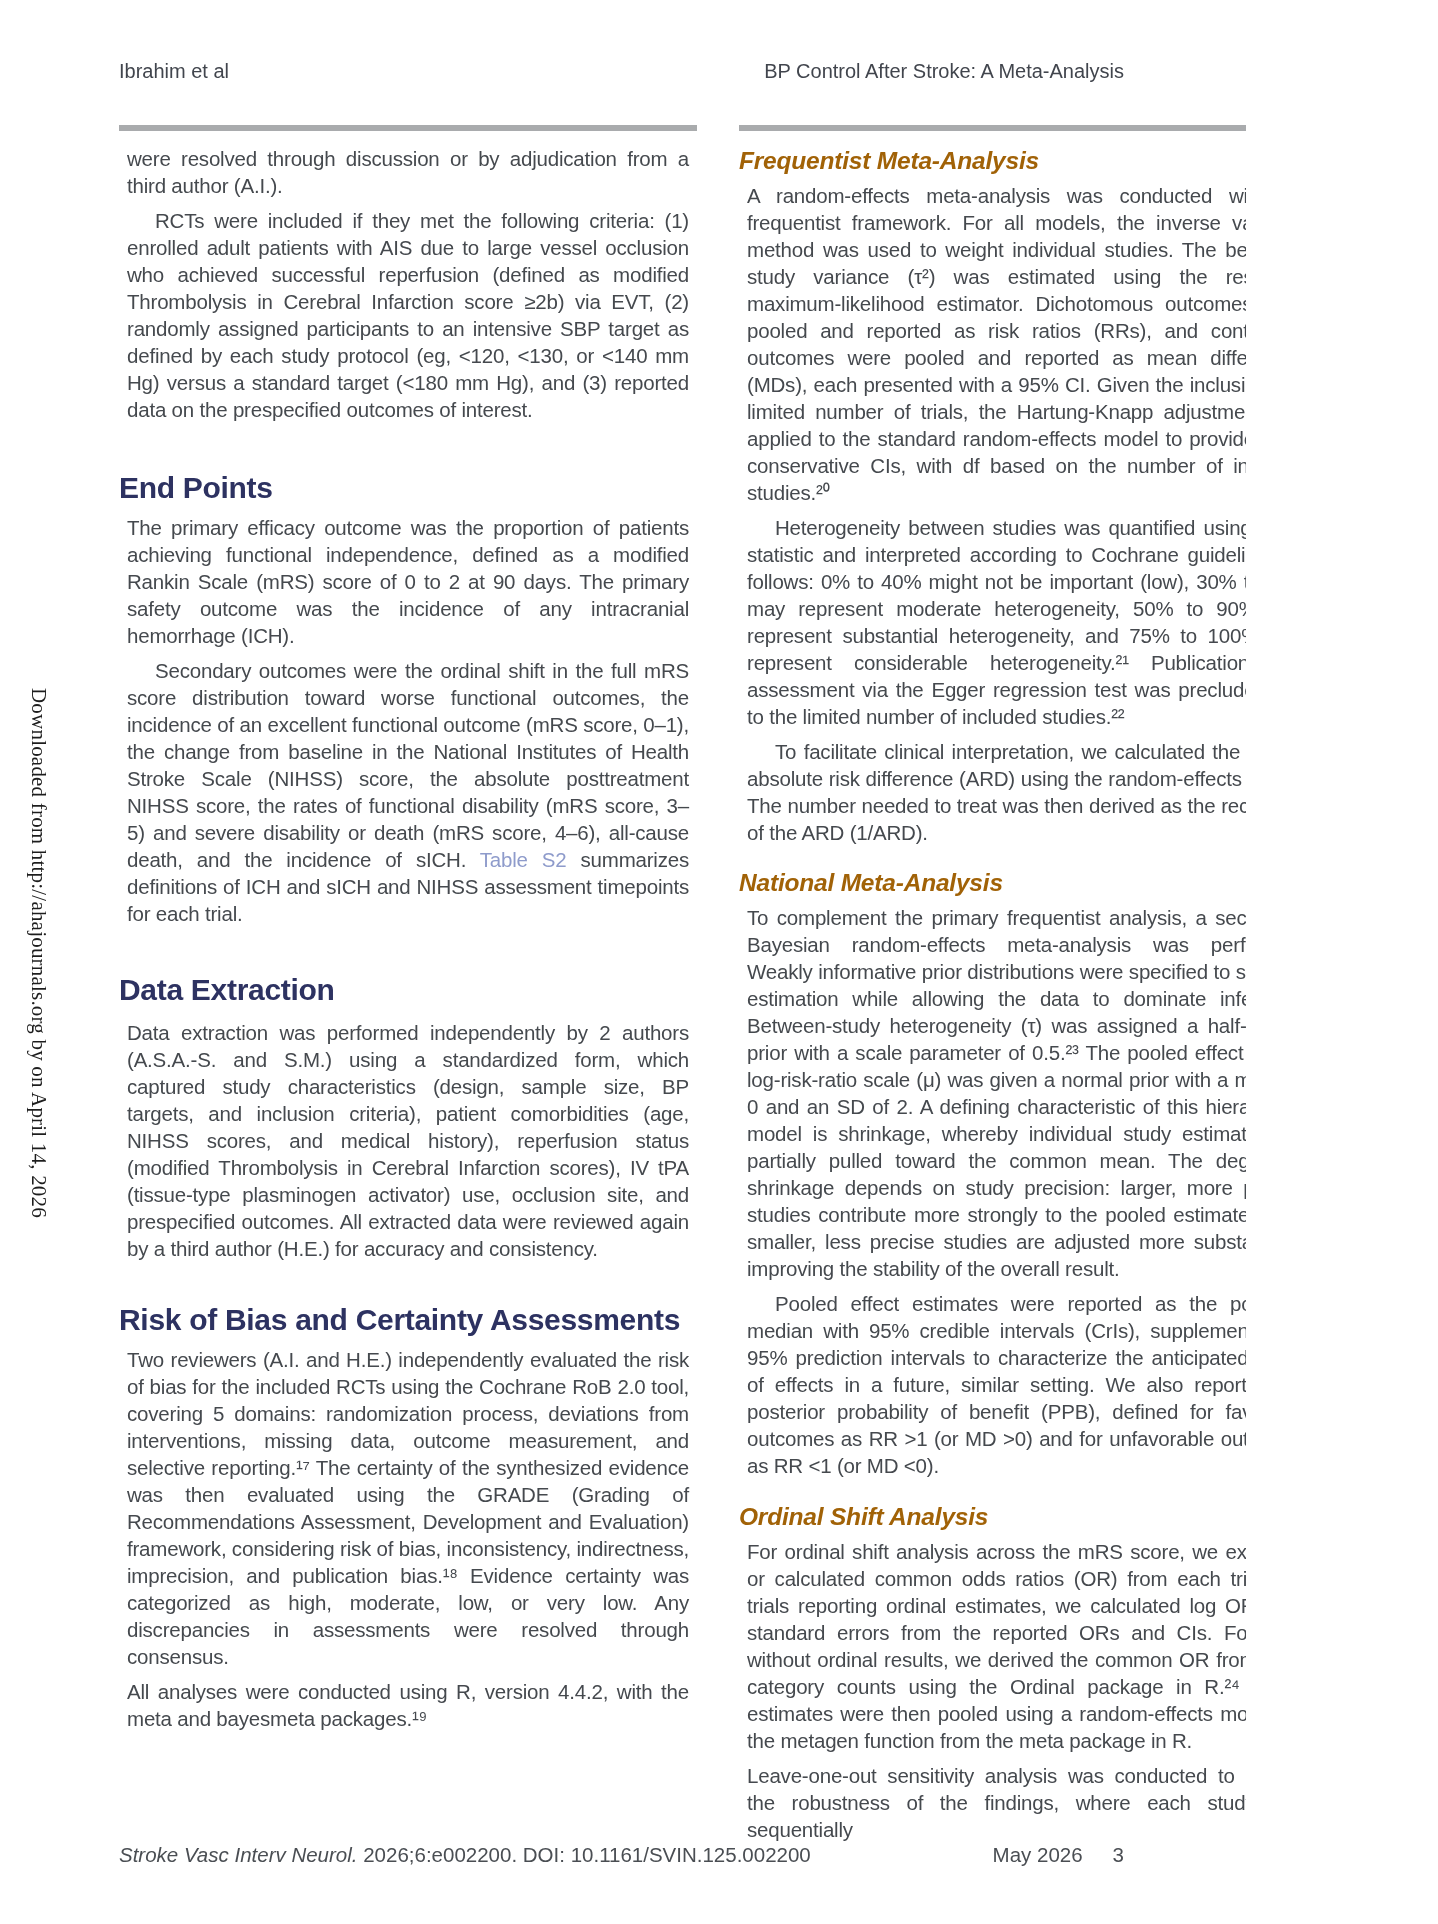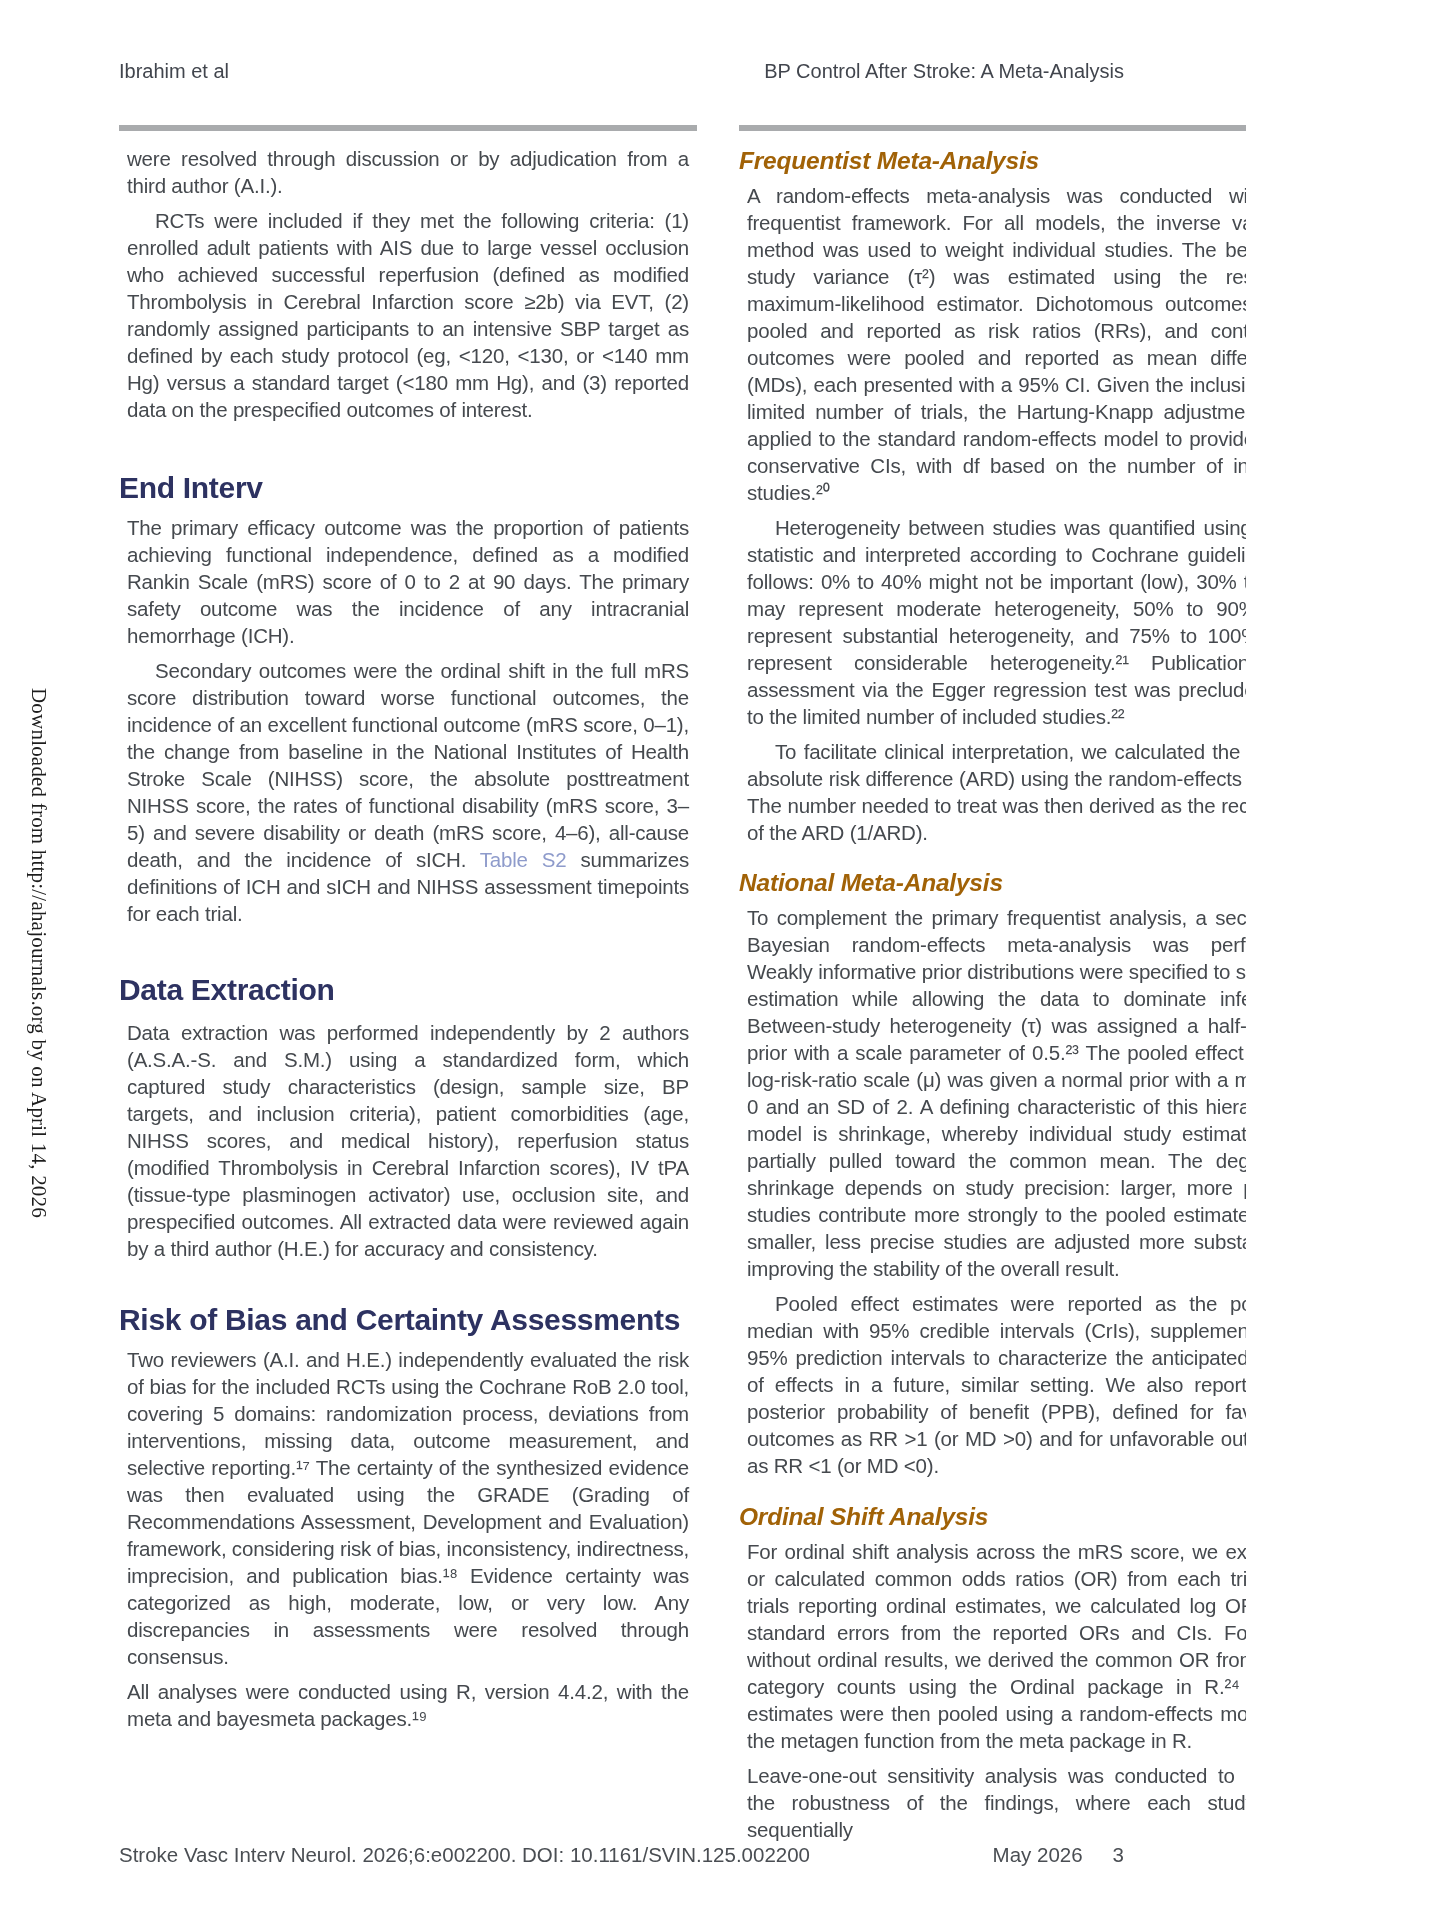--- a/index.html
+++ b/index.html
@@ -60,21 +60,21 @@
   h3.h-first{margin-top:17px;margin-bottom:3px;}
   h3.h-bayes{margin-top:24px;margin-bottom:0;}
   h3.h-sens{margin-top:20px;margin-bottom:1px;}
   .link{color:#8e9bcb;}
   
   .footer{
     position:absolute;top:1843px;left:119px;right:122px;
     font-size:20.5px;color:#4a4e53;
     display:flex;justify-content:space-between;
   }
-  .footer .journal{}
+  .footer .journal{font-style:italic;}
   .footer .right-group span{display:inline-block;}
   .footer .page-num{margin-left:30px;}
 </style>
 </head>
 <body>
 
 <div class="page">
 
   <div class="running-head">
     <span>Ibrahim et al</span>
@@ -82,21 +82,21 @@
   </div>
 
   <div class="watermark">Downloaded from http://ahajournals.org by on April 14, 2026</div>
 
   <div class="col col-left">
     <div class="rule"></div>
 
     <p>were resolved through discussion or by adjudication from a third author (A.I.).</p>
     <p class="indent">RCTs were included if they met the following criteria: (1) enrolled adult patients with AIS due to large vessel occlusion who achieved successful reperfusion (defined as modified Thrombolysis in Cerebral Infarction score ≥2b) via EVT, (2) randomly assigned participants to an intensive SBP target as defined by each study protocol (eg, &lt;120, &lt;130, or &lt;140 mm Hg) versus a standard target (&lt;180 mm Hg), and (3) reported data on the prespecified outcomes of interest.</p>
 
-    <h2>End Interv</h2>
+    <h2>End Points</h2>
     <p>The primary efficacy outcome was the proportion of patients achieving functional independence, defined as a modified Rankin Scale (mRS) score of 0 to 2 at 90 days. The primary safety outcome was the incidence of any intracranial hemorrhage (ICH).</p>
     <p class="indent"><span>Secondary outcomes were the ordinal shift in the full mRS score distribution toward worse functional outcomes, the incidence of an excellent functional outcome (mRS score, 0–1), the change from baseline in the National Institutes of Health Stroke Scale (NIHSS) score, the absolute posttreatment NIHSS score, the rates of functional disability (mRS score, 3–5) and severe disability or death (mRS score, 4–6), all-cause death, and the incidence of sICH. </span><span class="link">Table S2</span><span> summarizes definitions of ICH and sICH and NIHSS assessment timepoints for each trial.</span></p>
 
     <h2 class="h-data">Data Extraction</h2>
     <p>Data extraction was performed independently by 2 authors (A.S.A.-S. and S.M.) using a standardized form, which captured study characteristics (design, sample size, BP targets, and inclusion criteria), patient comorbidities (age, NIHSS scores, and medical history), reperfusion status (modified Thrombolysis in Cerebral Infarction scores), IV tPA (tissue-type plasminogen activator) use, occlusion site, and prespecified outcomes. All extracted data were reviewed again by a third author (H.E.) for accuracy and consistency.</p>
 
     <h2 class="h-risk">Risk of Bias and Certainty Assessments</h2>
     <p>Two reviewers (A.I. and H.E.) independently evaluated the risk of bias for the included RCTs using the Cochrane RoB 2.0 tool, covering 5 domains: randomization process, deviations from interventions, missing data, outcome measurement, and selective reporting.¹⁷ The certainty of the synthesized evidence was then evaluated using the GRADE (Grading of Recommendations Assessment, Development and Evaluation) framework, considering risk of bias, inconsistency, indirectness, imprecision, and publication bias.¹⁸ Evidence certainty was categorized as high, moderate, low, or very low. Any discrepancies in assessments were resolved through consensus.</p>
 
     <p>All analyses were conducted using R, version 4.4.2, with the meta and bayesmeta packages.¹⁹</p>

